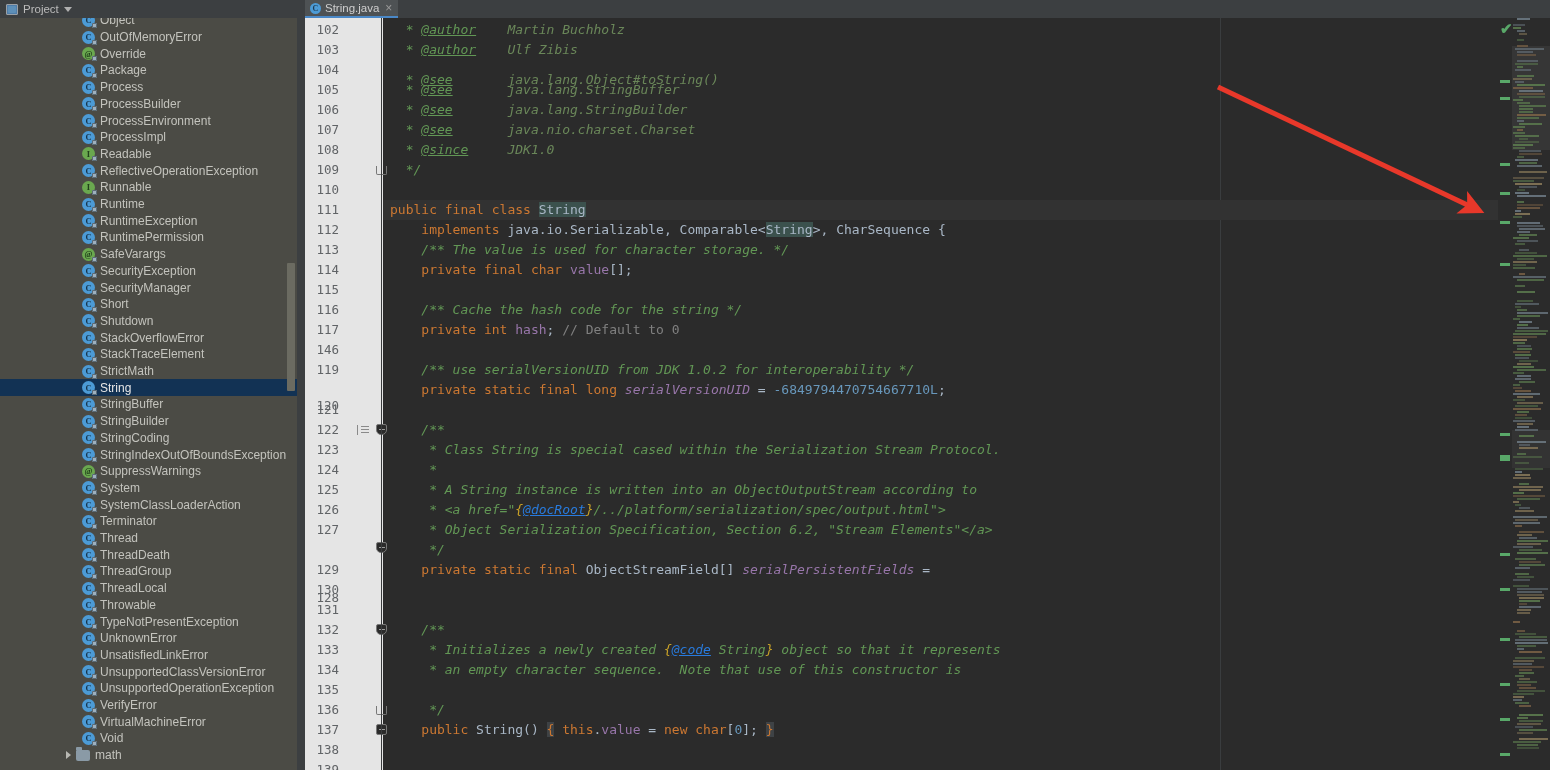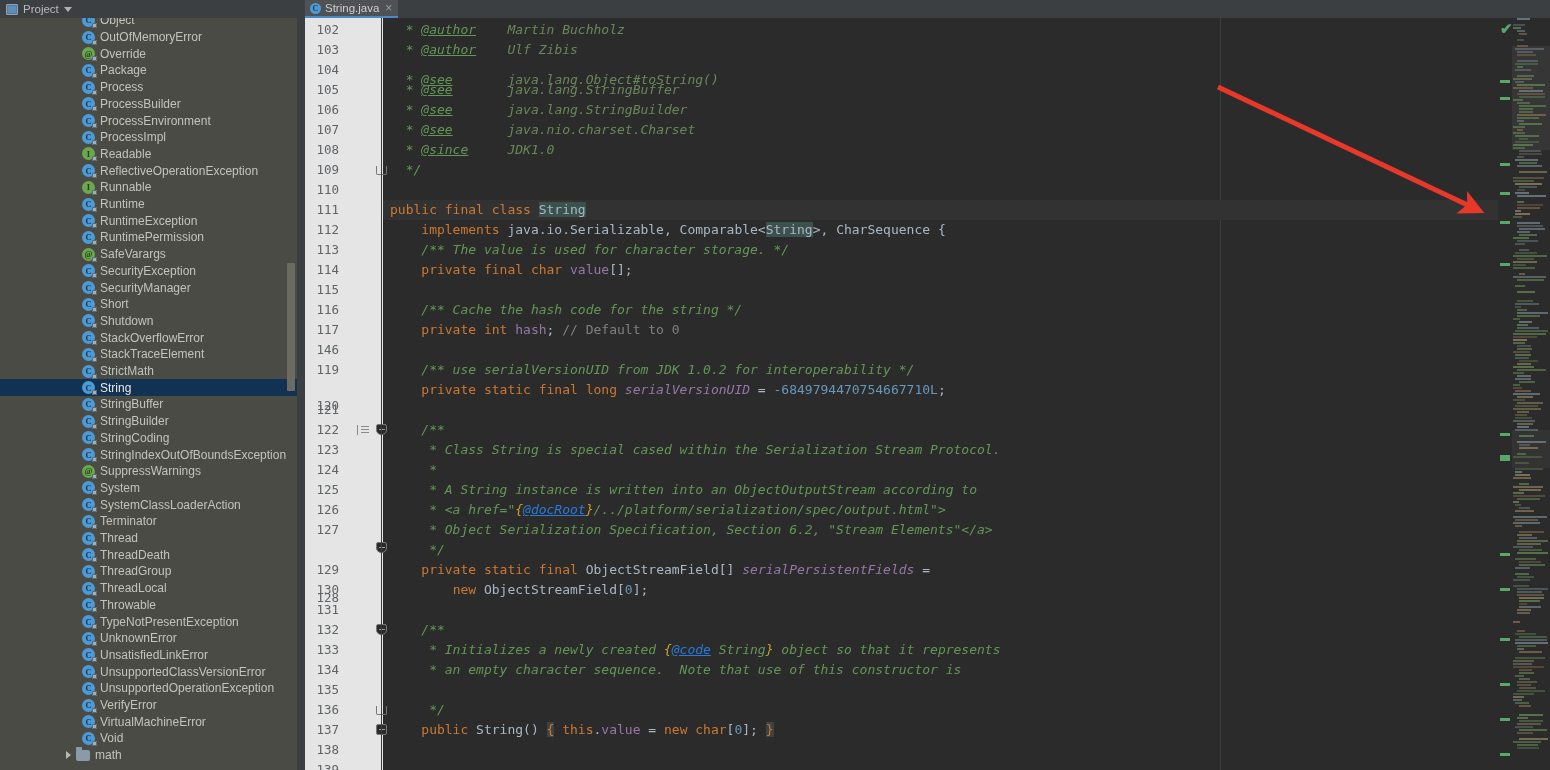--- a/index.html
+++ b/index.html
@@ -540,21 +540,20 @@
         <div class="code-line" style="top: 362px;"><span class="txt">    </span><span class="kw">private static final long </span><span class="fldi">serialVersionUID</span><span class="txt"> = </span><span class="num">-6849794470754667710L</span><span class="txt">;</span></div>
         <div class="code-line" style="top: 382px;"><span class="txt"></span></div>
         <div class="code-line" style="top: 402px;"><span class="cmt">    /**</span></div>
         <div class="code-line" style="top: 422px;"><span class="cmt">     * Class String is special cased within the Serialization Stream Protocol.</span></div>
         <div class="code-line" style="top: 442px;"><span class="cmt">     *</span></div>
         <div class="code-line" style="top: 462px;"><span class="cmt">     * A String instance is written into an ObjectOutputStream according to</span></div>
         <div class="code-line" style="top: 482px;"><span class="cmt">     * &lt;a href="</span><span class="doc-brace">{</span><span class="doc-link">@docRoot</span><span class="doc-brace">}</span><span class="cmt">/../platform/serialization/spec/output.html"&gt;</span></div>
         <div class="code-line" style="top: 502px;"><span class="cmt">     * Object Serialization Specification, Section 6.2, "Stream Elements"&lt;/a&gt;</span></div>
         <div class="code-line" style="top: 522px;"><span class="cmt">     */</span></div>
         <div class="code-line" style="top: 542px;"><span class="txt">    </span><span class="kw">private static final </span><span class="txt">ObjectStreamField[] </span><span class="fldi">serialPersistentFields</span><span class="txt"> =</span></div>
-        <div class="code-line" style="top: 562px;"><span class="txt">        </span><span class="kw">new </span><span class="txt">ObjectStreamField[</span><span class="num">0</span><span class="txt">];</span></div>
         <div class="code-line" style="top: 582px;"><span class="txt"></span></div>
         <div class="code-line" style="top: 602px;"><span class="cmt">    /**</span></div>
         <div class="code-line" style="top: 622px;"><span class="cmt">     * Initializes a newly created </span><span class="doc-brace">{</span><span class="doc-link">@code</span><span class="cmt"> String</span><span class="doc-brace">}</span><span class="cmt"> object so that it represents</span></div>
         <div class="code-line" style="top: 642px;"><span class="cmt">     * an empty character sequence.  Note that use of this constructor is</span></div>
         <div class="code-line" style="top: 682px;"><span class="cmt">     */</span></div>
         <div class="code-line" style="top: 702px;"><span class="txt">    </span><span class="kw">public </span><span class="txt">String() </span><span class="brace-m">{</span><span class="txt"> </span><span class="kw">this</span><span class="txt">.</span><span class="fld">value</span><span class="txt"> = </span><span class="kw">new char</span><span class="txt">[</span><span class="num">0</span><span class="txt">]; </span><span class="brace-m">}</span></div>
         <div class="code-line" style="top: 722px;"><span class="txt"></span></div>
         <div class="code-line" style="top: 742px;"><span class="txt"></span></div>
       </div>
   </div>

